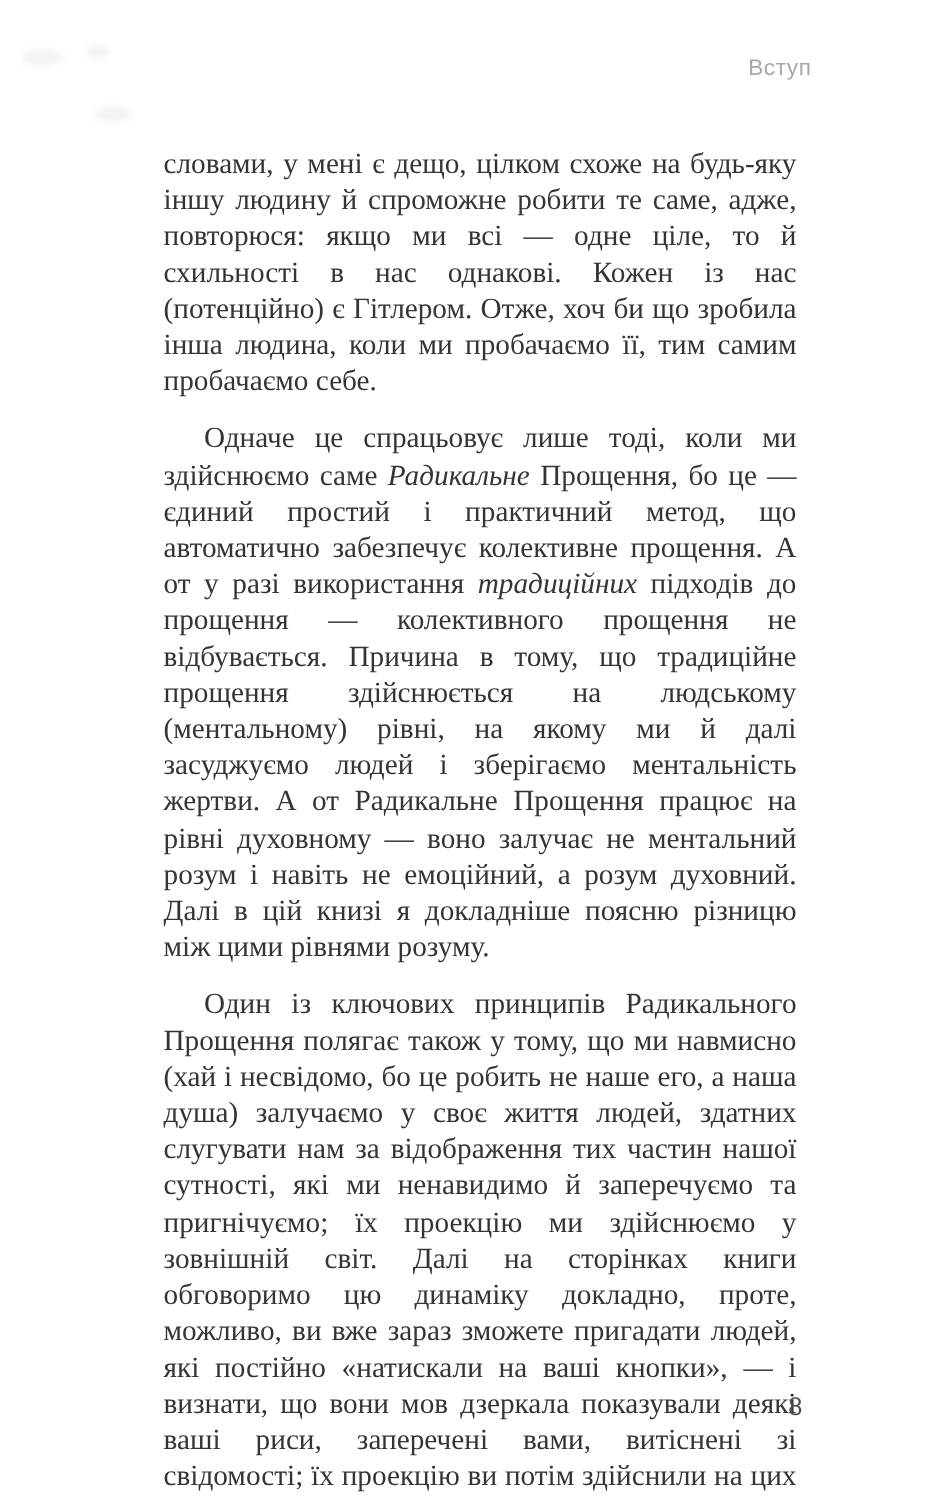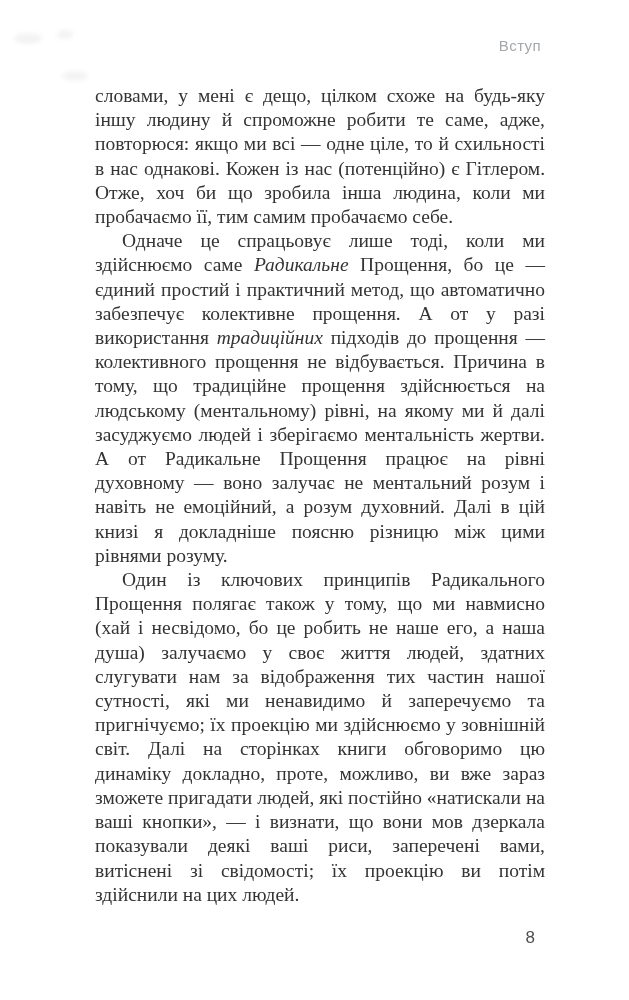--- a/index.html
+++ b/index.html
@@ -31,21 +31,21 @@
     top: 84px;
     width: 450px;
     color: #343434;
     font-size: 19.5px;
     line-height: 24.2px;
     text-align: justify;
     hyphens: auto;
     -webkit-hyphens: auto;
   }
   .body-text p {
-    margin: 0;
+    margin: 14px;
     padding: 0;
   }
   .body-text p.indent {
     text-indent: 27px;
   }
   .body-text em {
   }
   .page-number {
     position: absolute;
     top: 928px;

